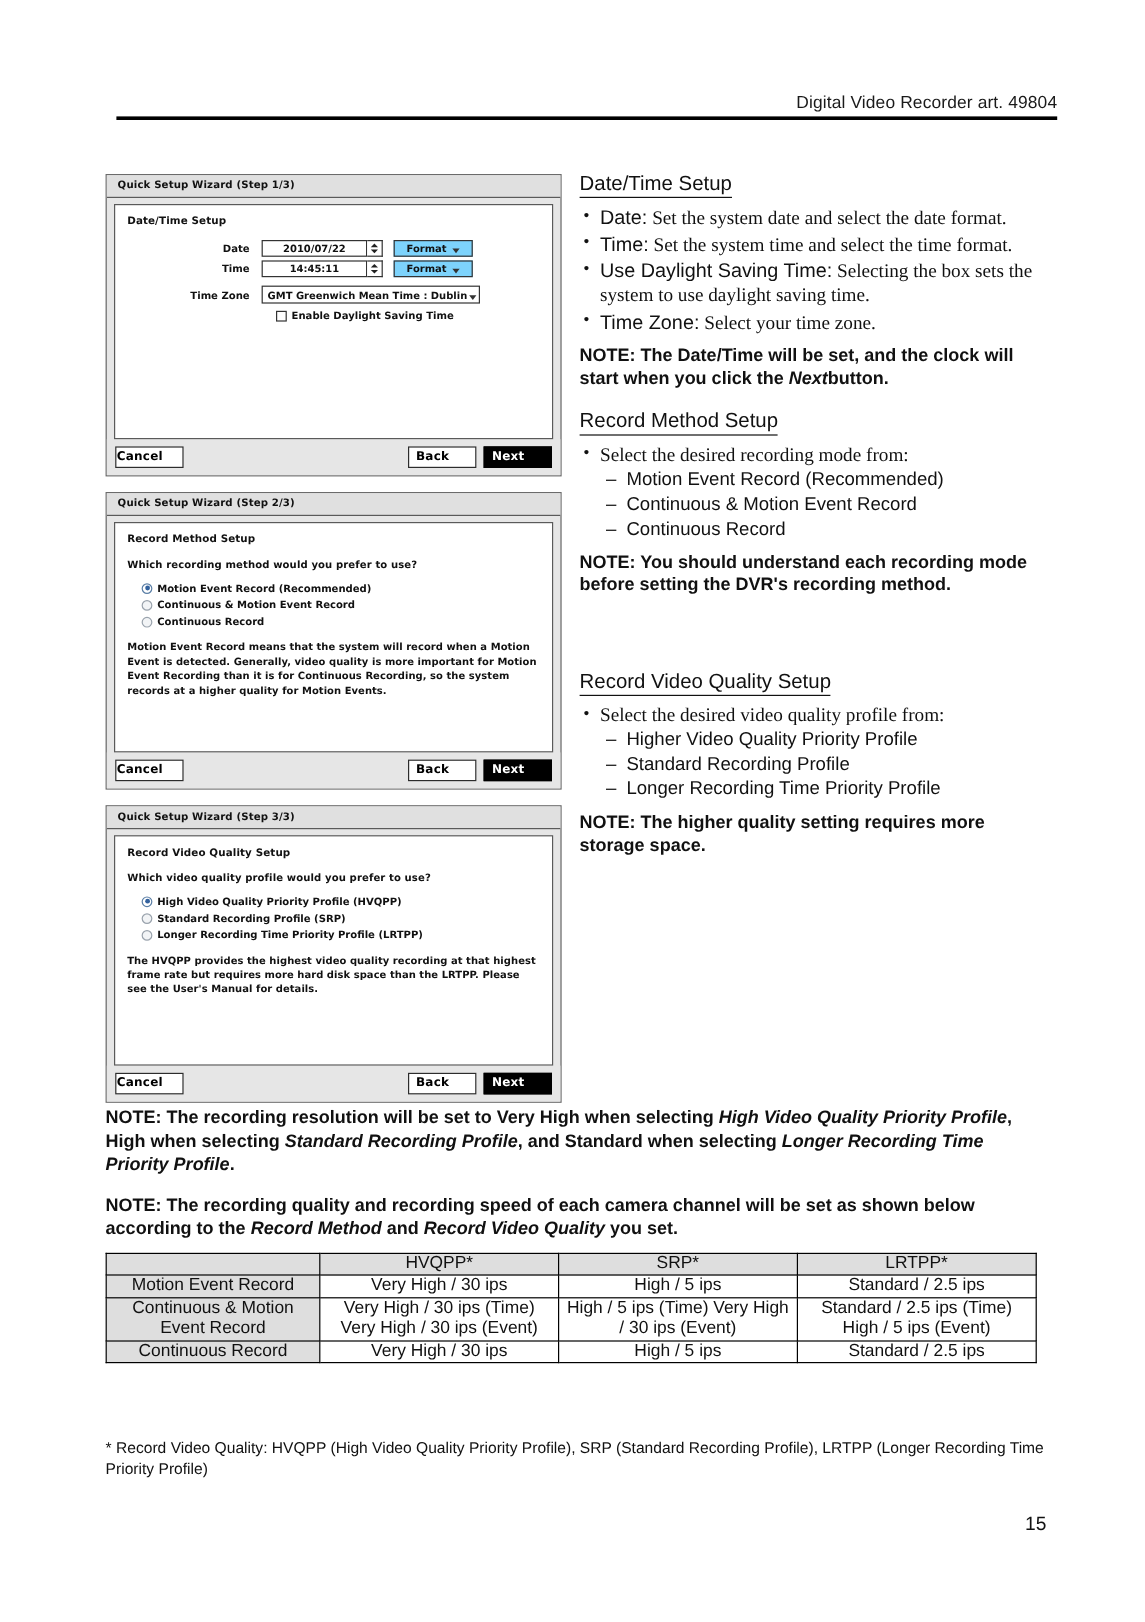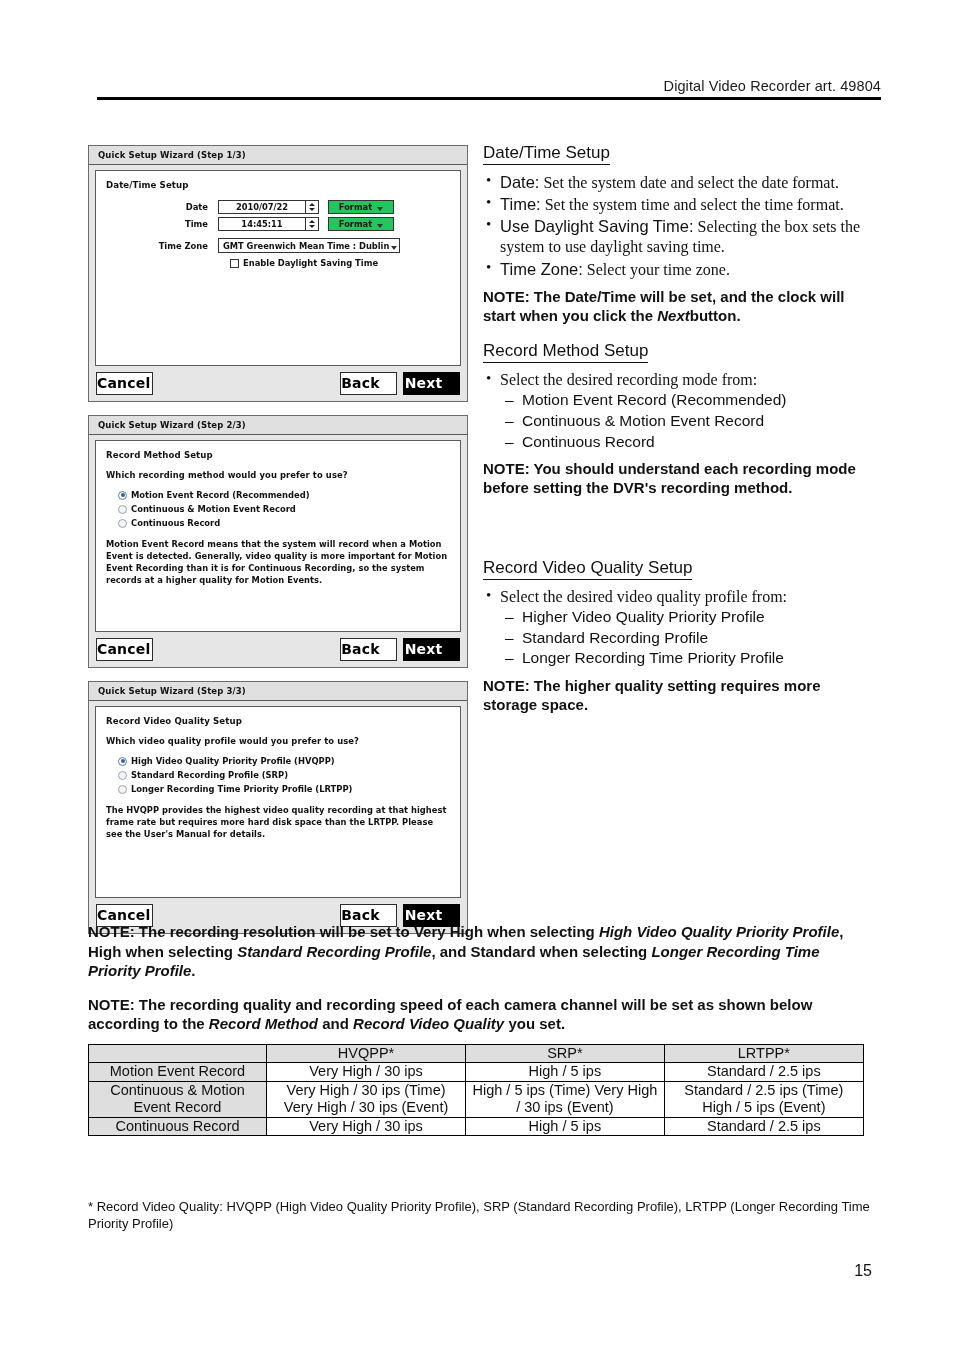--- a/index.html
+++ b/index.html
@@ -91,21 +91,21 @@
   .dlg-footer {
     padding: 6px 7px 6px 7px;
     display: flex;
     align-items: center;
     background: #e6e6e6;
   }
   .dlg-footer .spacer { flex: 1; }
 
   .btn {
     font-family: "DejaVu Sans", sans-serif;
-    font-size: 14px;
+    font-size: 10px;
     font-weight: bold;
     border: 1px solid #2c2c2c;
     background: #ffffff;
     color: #000;
     padding: 2px 16px 3px 0;
     text-align: center;
     letter-spacing: 0.2px;
     box-sizing: border-box;
   }
   .btn.cancel { width: 57px; }
@@ -157,21 +157,21 @@
     width: 0; height: 0;
     border-left: 3px solid transparent;
     border-right: 3px solid transparent;
   }
   .spin .up { border-bottom: 3.5px solid #222; margin-bottom: 1.5px; }
   .spin .dn { border-top: 3.5px solid #222; }
 
   .fmt-btn {
     margin-left: 9px;
     border: 1px solid #333;
-    background: #22c55e;
+    background: #7dd3fc;
     width: 66px;
     height: 14px;
     box-sizing: border-box;
     font-size: 8.3px;
     font-weight: bold;
     color: #111;
     display: flex;
     align-items: center;
     justify-content: center;
     position: relative;

